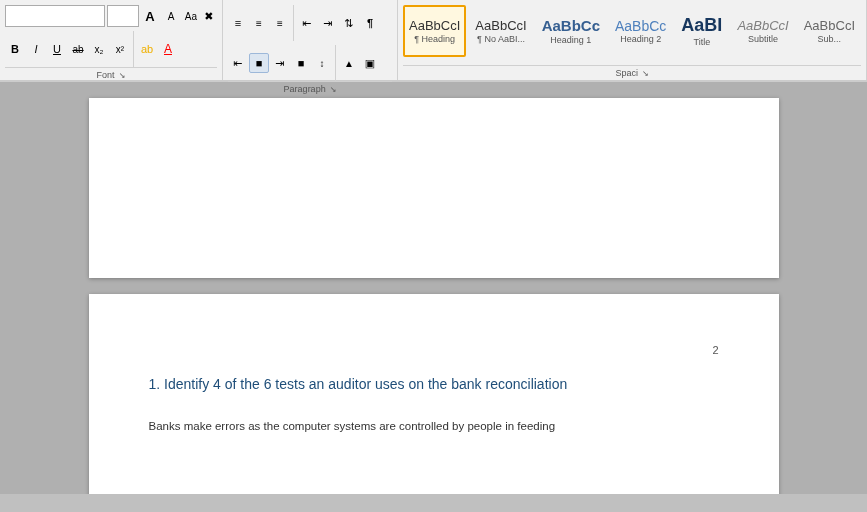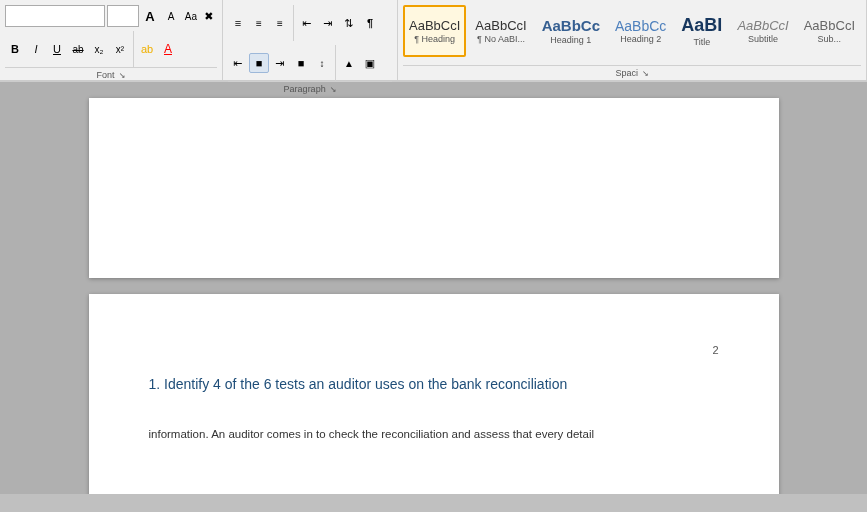--- a/index.html
+++ b/index.html
@@ -301,17 +301,17 @@
 
 <div class="doc-area">
 
   <div class="page page1">
   </div>
 
   <div class="page page2">
     <div class="page-number">2</div>
     <div class="doc-question">1. Identify 4 of the 6 tests an auditor uses on the bank reconciliation</div>
     <div style="height:10px;"></div>
+    <div class="doc-paragraph">Banks make errors as the computer systems are controlled by people in feeding</div>
     <div style="height:8px;"></div>
-    <div class="doc-paragraph">information.  An auditor comes in to check the reconciliation  and assess that every detail</div>
   </div>
 
 </div>
 
 </body></html>

